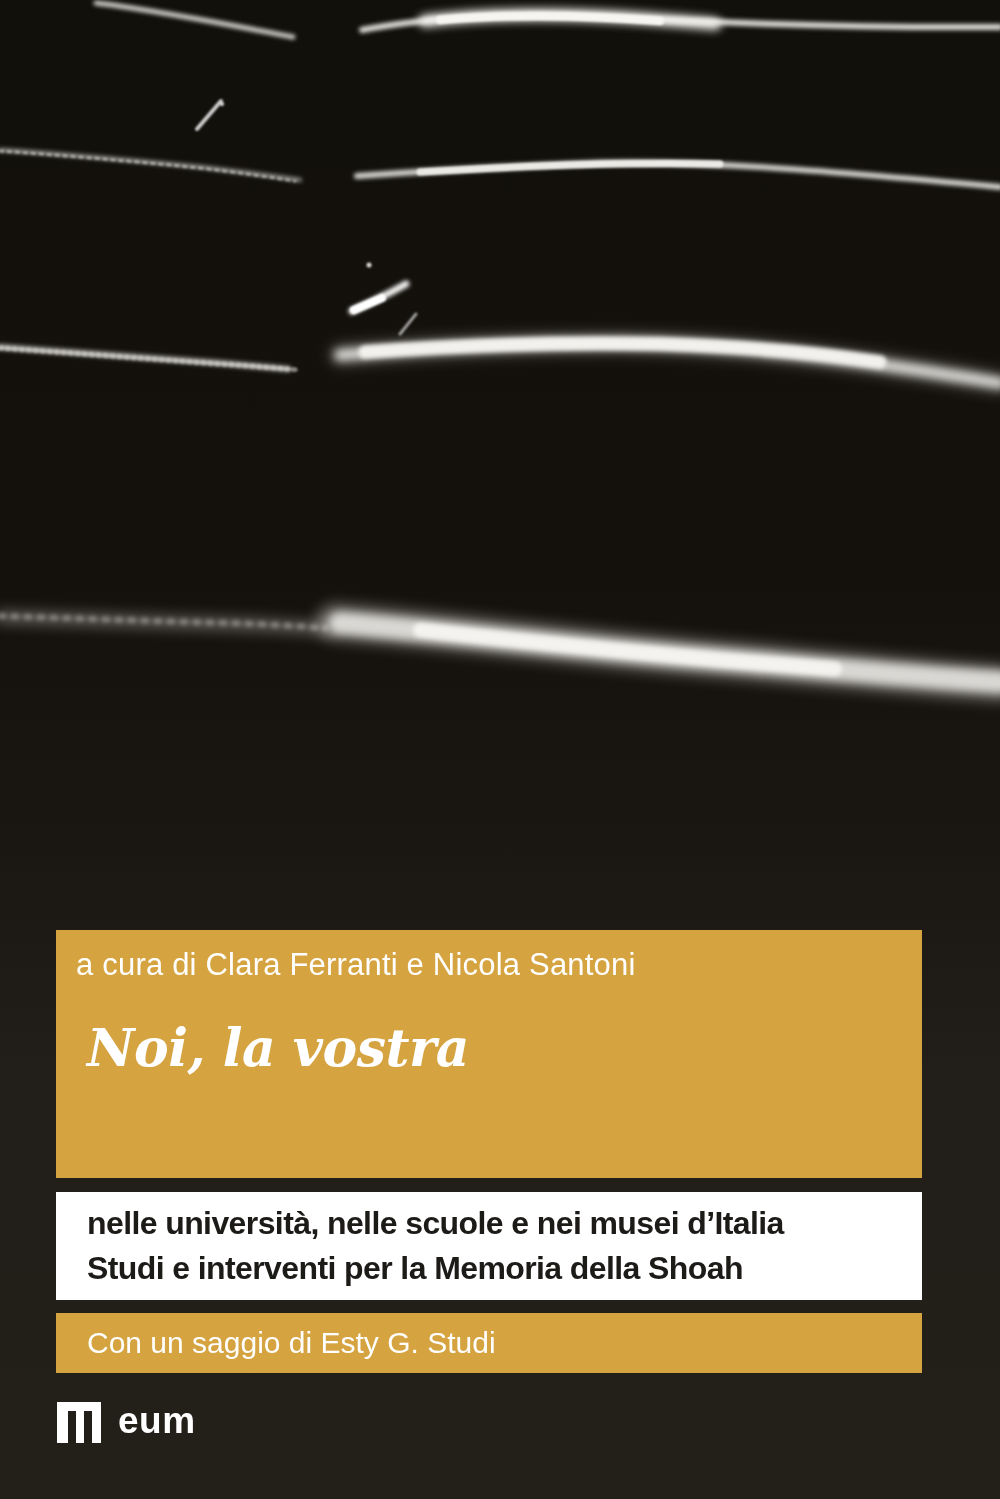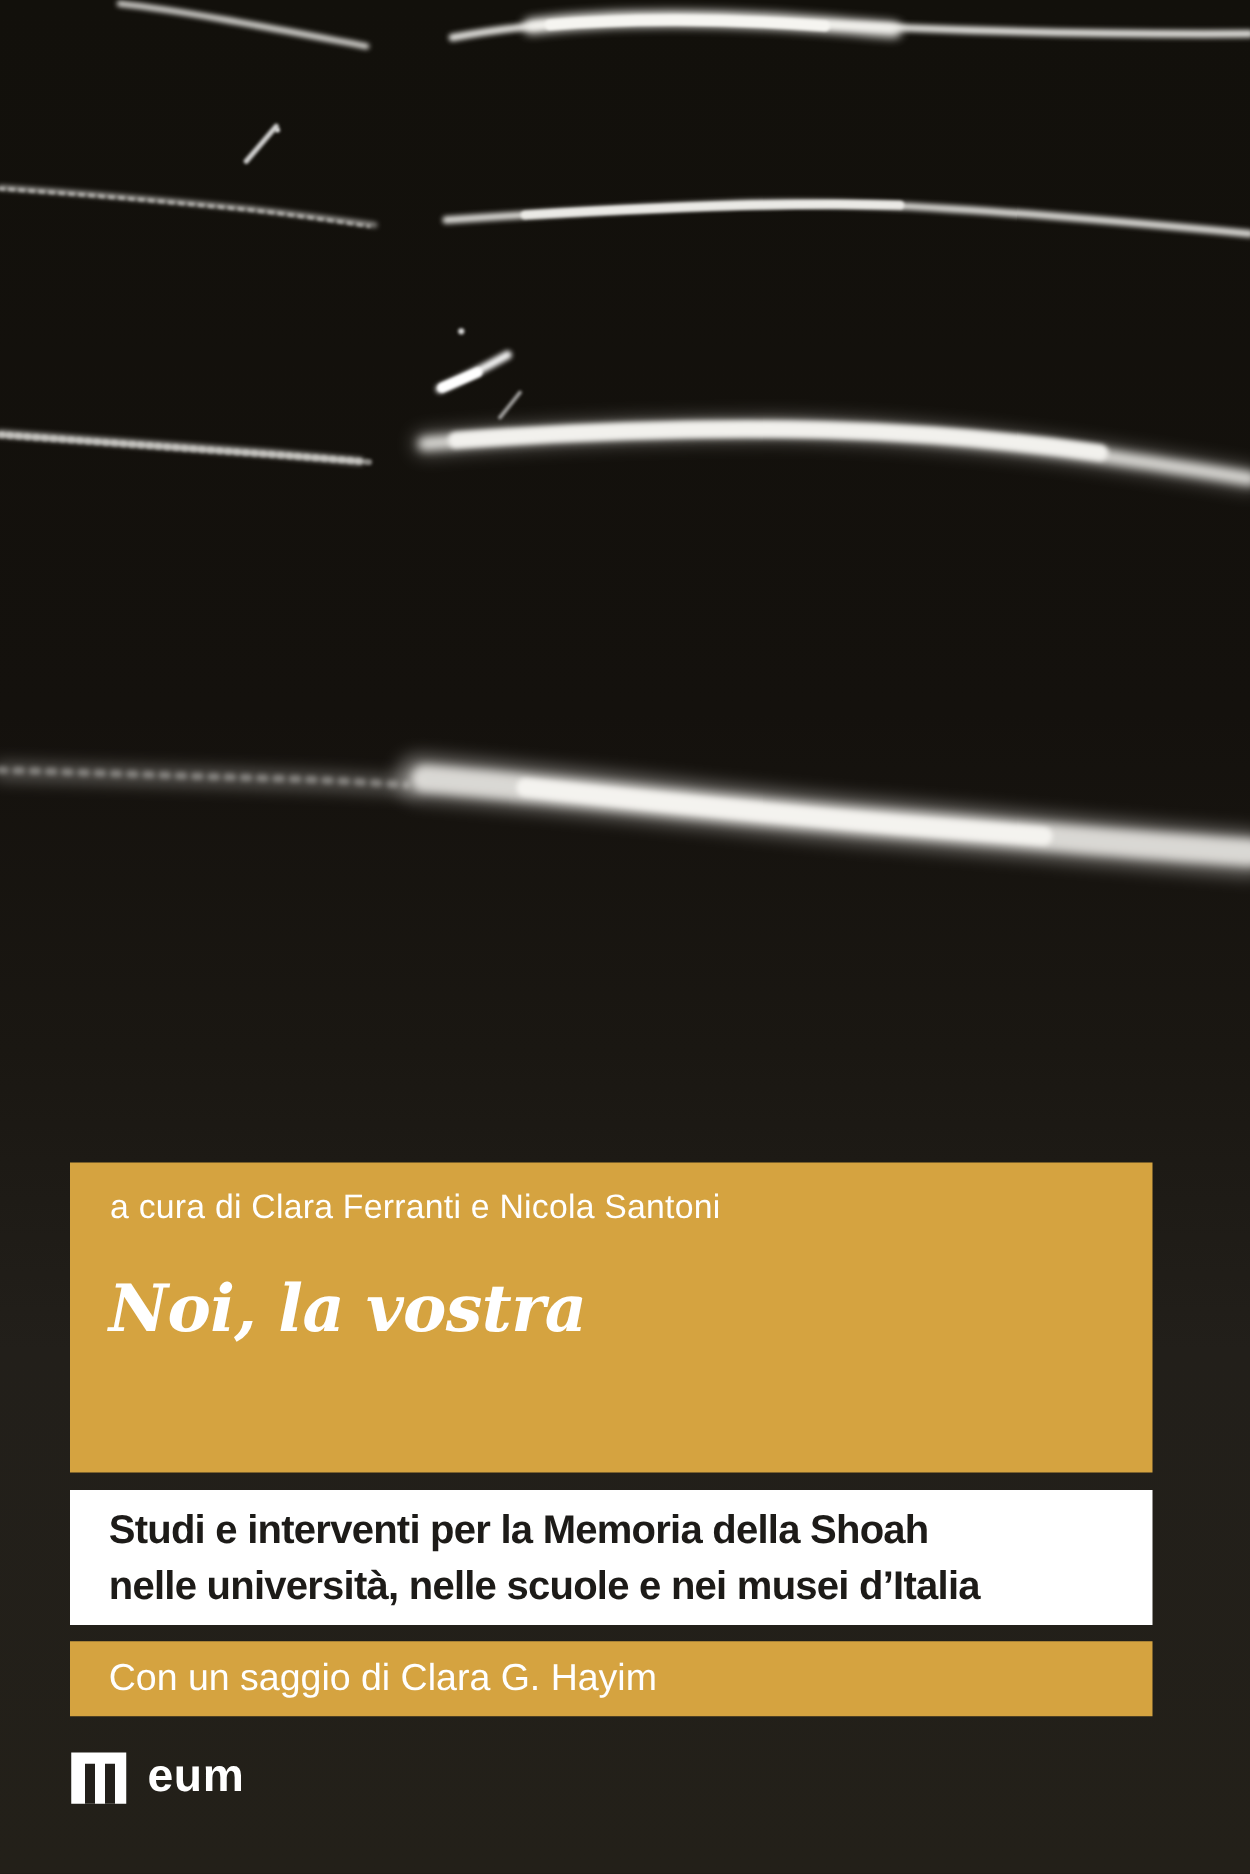--- a/index.html
+++ b/index.html
@@ -15,22 +15,22 @@
   }
   .photo{
     position:absolute;left:0;top:0;width:1000px;height:930px;
   }
   
   .band{position:absolute;left:56px;width:866px;box-sizing:border-box;}
   .band-gold-main{
     top:930px;height:248px;background:#d5a340;
   }
   .editors-line{
-    position:absolute;left:32px;top:16px;
-    font-size:27px;line-height:38px;font-weight:400;color:#ffffff;
+    position:absolute;left:20px;top:16px;
+    font-size:31px;line-height:38px;font-weight:400;color:#ffffff;
     letter-spacing:0.2px;white-space:nowrap;
   }
   .title-block{
     position:absolute;left:31px;top:88px;
     font-family:"DejaVu Serif","Liberation Serif",serif;
     font-weight:700;color:#ffffff;
     font-size:52px;line-height:60px;letter-spacing:-0.5px;font-style:italic;
   }
   .title-block span{display:block;}
   .band-white{
@@ -126,26 +126,26 @@
   </svg>
 
   <div class="band band-gold-main">
     <div class="editors-line">a cura di Clara Ferranti e Nicola Santoni</div>
     <div class="title-block">
       <span>Noi, la vostra</span>
     </div>
   </div>
 
   <div class="band band-white">
+    <div class="subtitle-line">nelle università, nelle scuole e nei musei d’Italia</div>
     <div class="subtitle-line">Studi e interventi per la Memoria della Shoah</div>
-    <div class="subtitle-line">nelle università, nelle scuole e nei musei d’Italia</div>
   </div>
 
   <div class="band band-gold-small">
-    <div class="essay-line">Con un saggio di Clara G. Hayim</div>
+    <div class="essay-line">Con un saggio di Esty G. Studi</div>
   </div>
 
   <div class="logo-mark">
     <div class="slot s1"></div>
     <div class="slot s2"></div>
   </div>
   <div class="logo-text">eum</div>
 
 </div>
 

